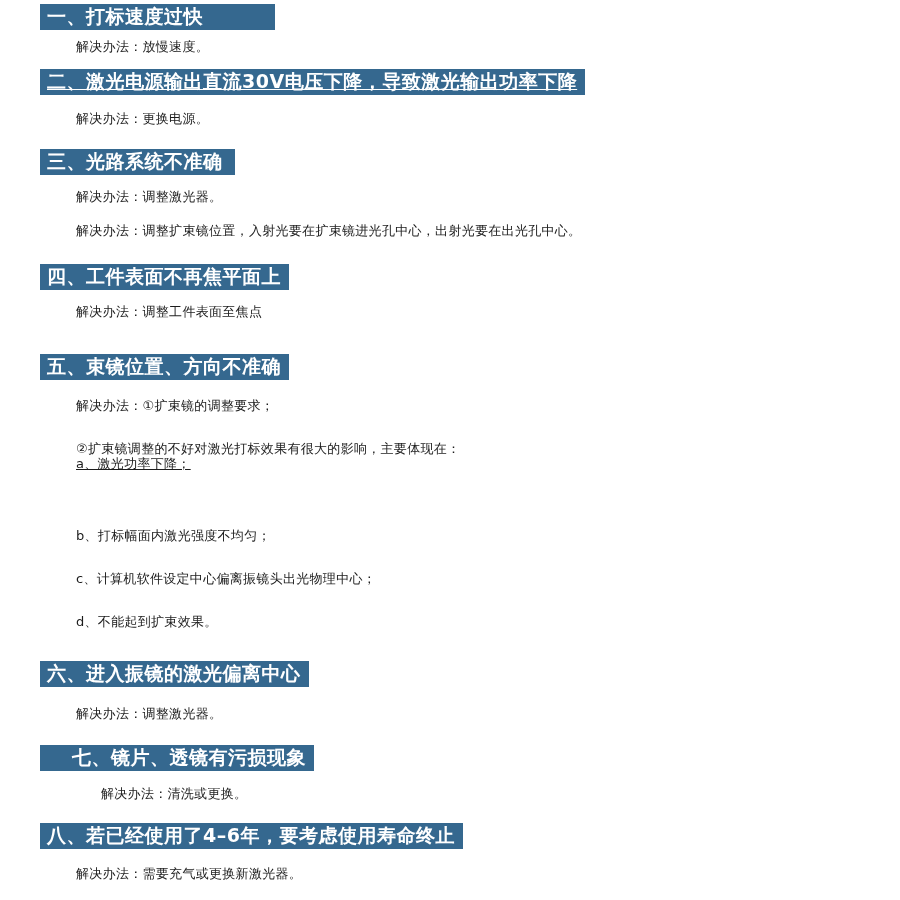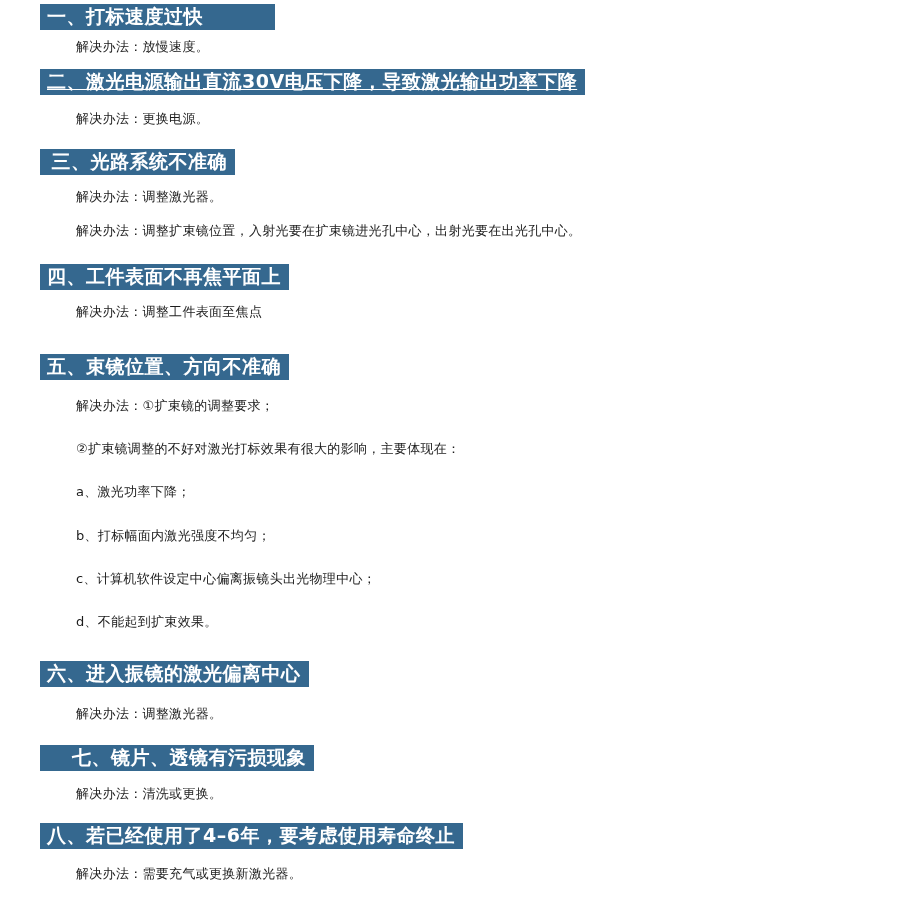--- a/index.html
+++ b/index.html
@@ -38,40 +38,40 @@
     left: 76px;
     color: var(--body-fg);
     font-size: 13px;
     line-height: 22px;
     white-space: nowrap;
     letter-spacing: 0.3px;
   }
   
   #h1 { top: 4px;   min-width: 235px; }
   #h2 { top: 69px;  min-width: 542px; text-decoration: underline; }
-  #h3 { top: 149px; min-width: 195px; text-align: right; }
+  #h3 { top: 149px; min-width: 195px; }
   #h4 { top: 264px; min-width: 243px; }
   #h5 { top: 354px; min-width: 243px; }
   #h6 { top: 661px; min-width: 260px; }
   #h7 { top: 745px; min-width: 262px; padding-left: 32px; }
   #h8 { top: 823px; min-width: 414px; }
   
   #s1l0 { top: 36px; }
   #s2l0 { top: 108px; }
   #s3l0 { top: 186px; }
   #s3l1 { top: 220px; }
   #s4l0 { top: 301px; }
   #s5l0 { top: 395px; }
   #s5l1 { top: 438px; }
-  #s5l2 { top: 481px; }
+  #s5l2 { top: 453px; text-decoration: underline; }
   #s5l3 { top: 525px; }
   #s5l4 { top: 568px; }
   #s5l5 { top: 611px; text-align: right; }
   #s6l0 { top: 703px; }
-  #s7l0 { top: 783px; }
+  #s7l0 { top: 783px; margin-left: 25px; }
   #s8l0 { top: 863px; }
 </style>
 </head>
 <body>
 
 <div class="page">
 
   <section>
     <h2 class="hd" id="h1">一、打标速度过快</h2>
     <p class="bl" id="s1l0">解决办法：放慢速度。</p>

